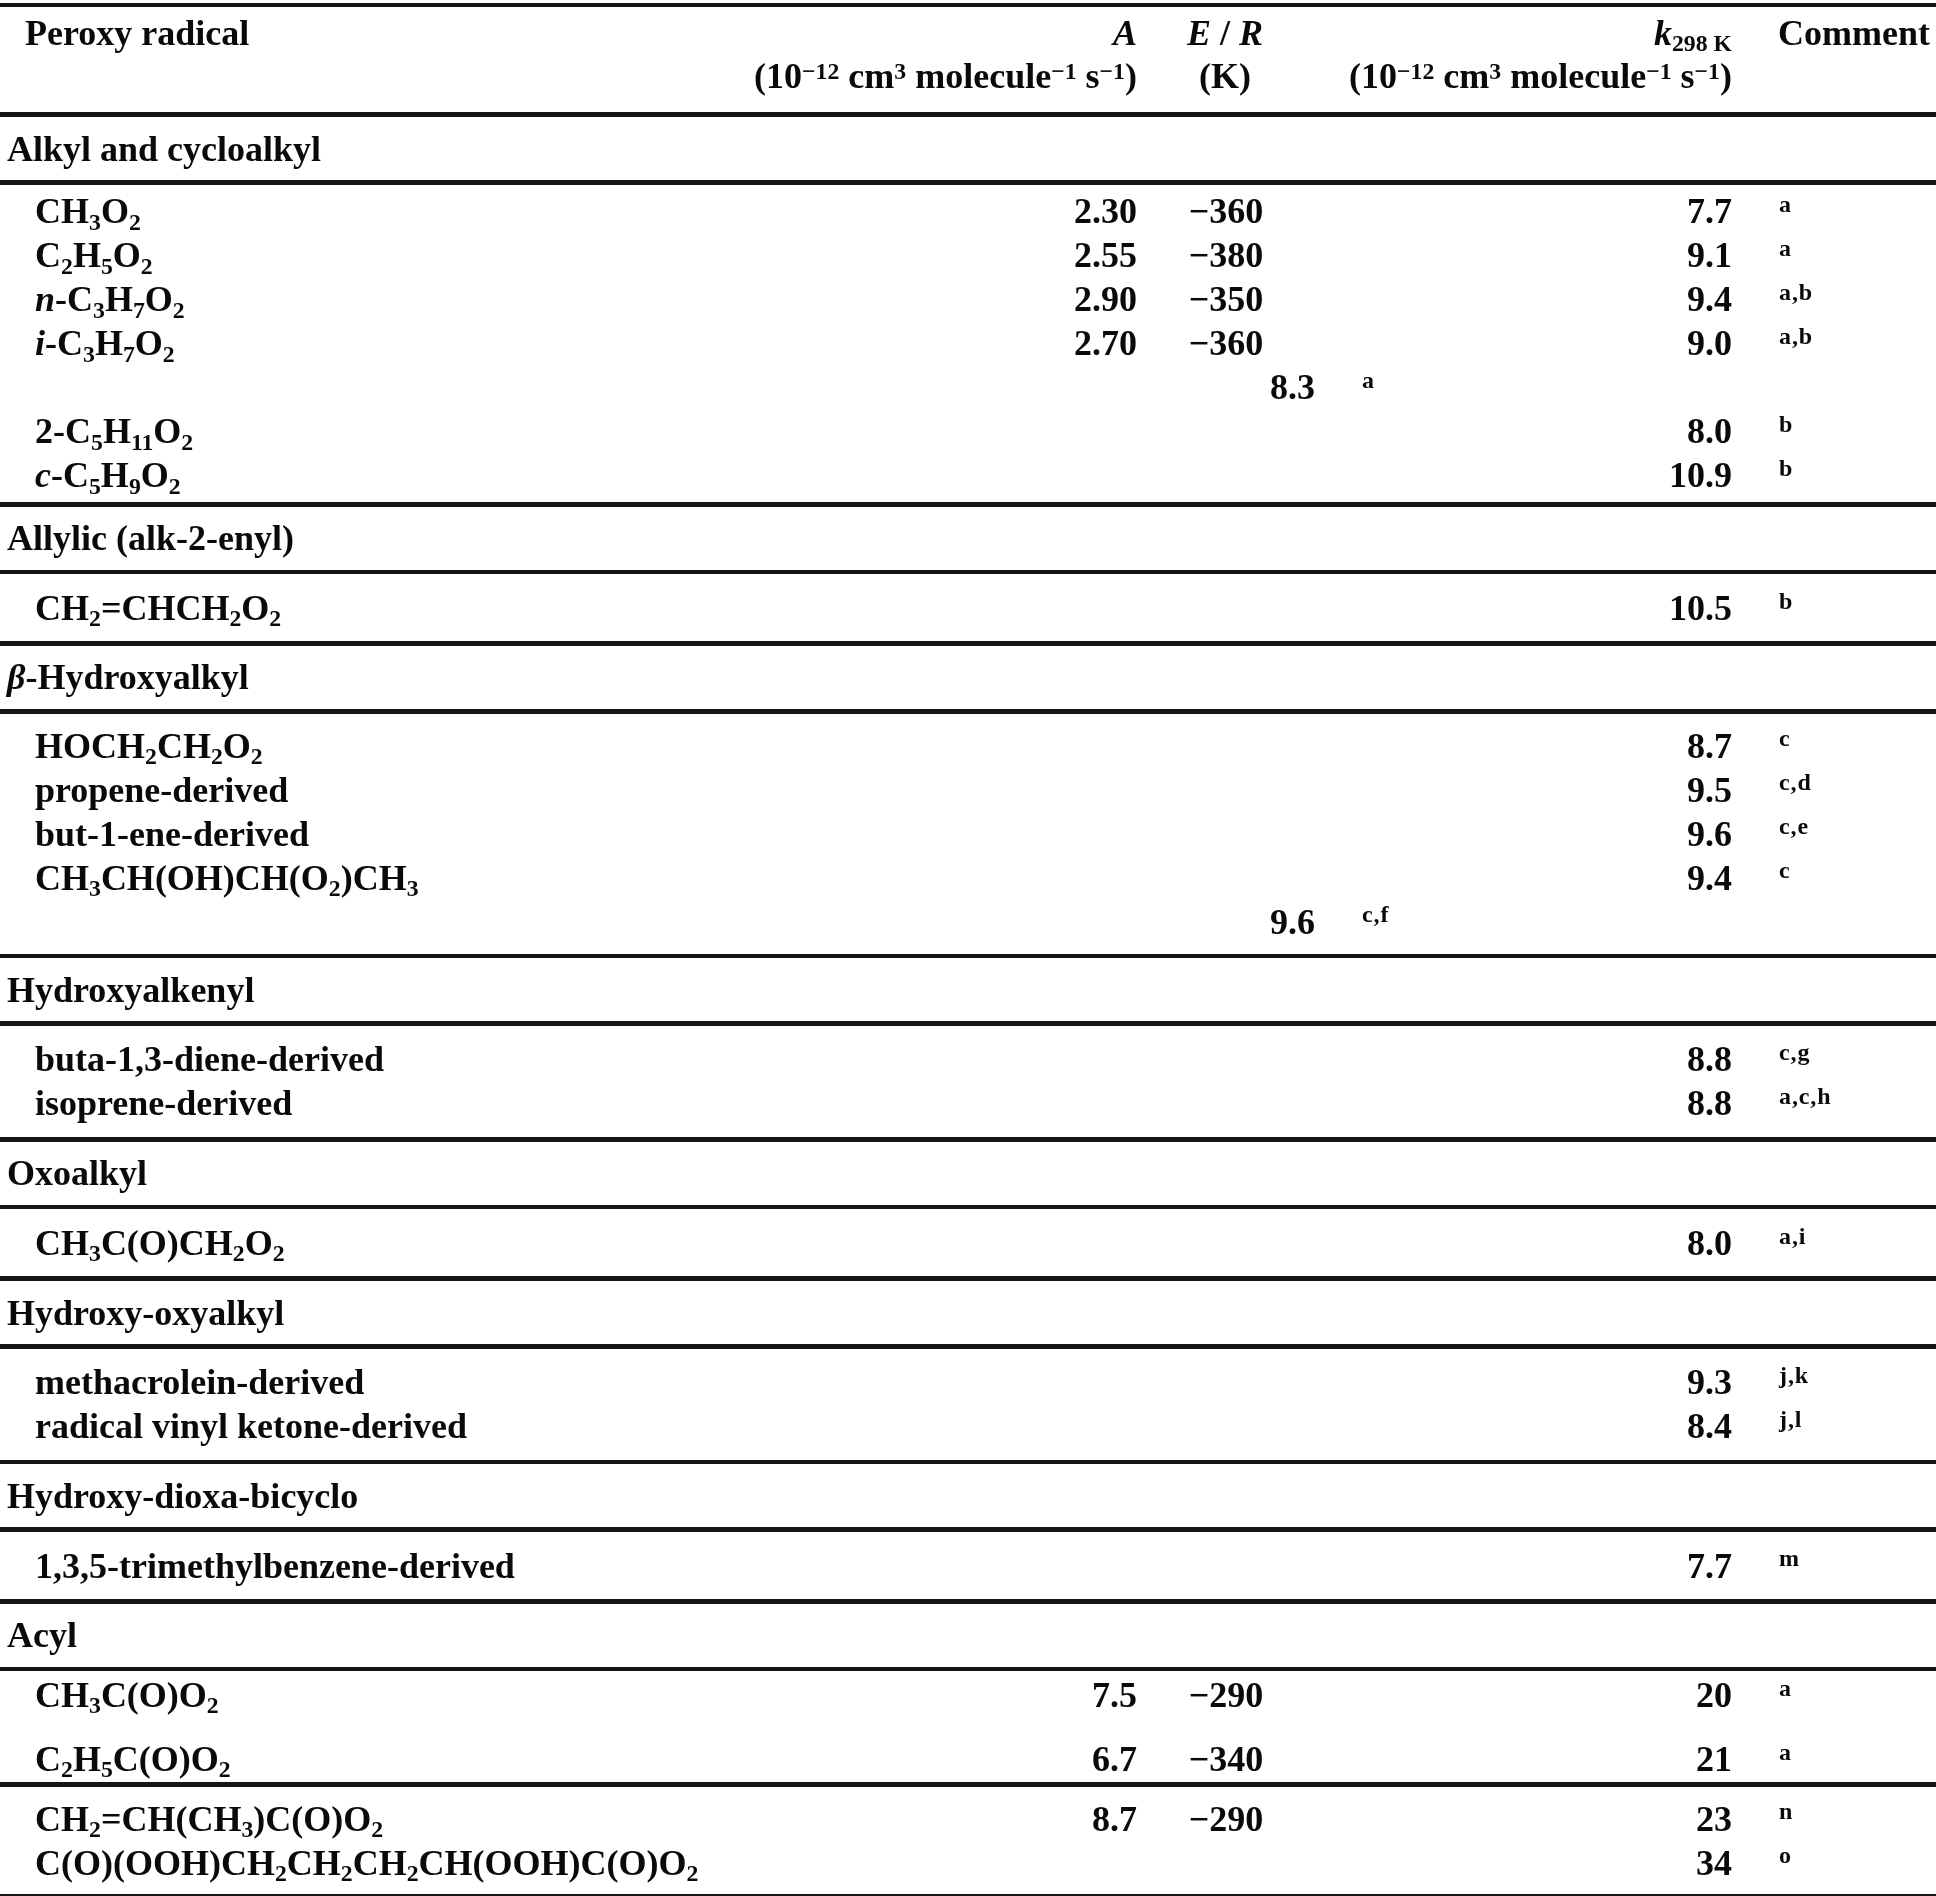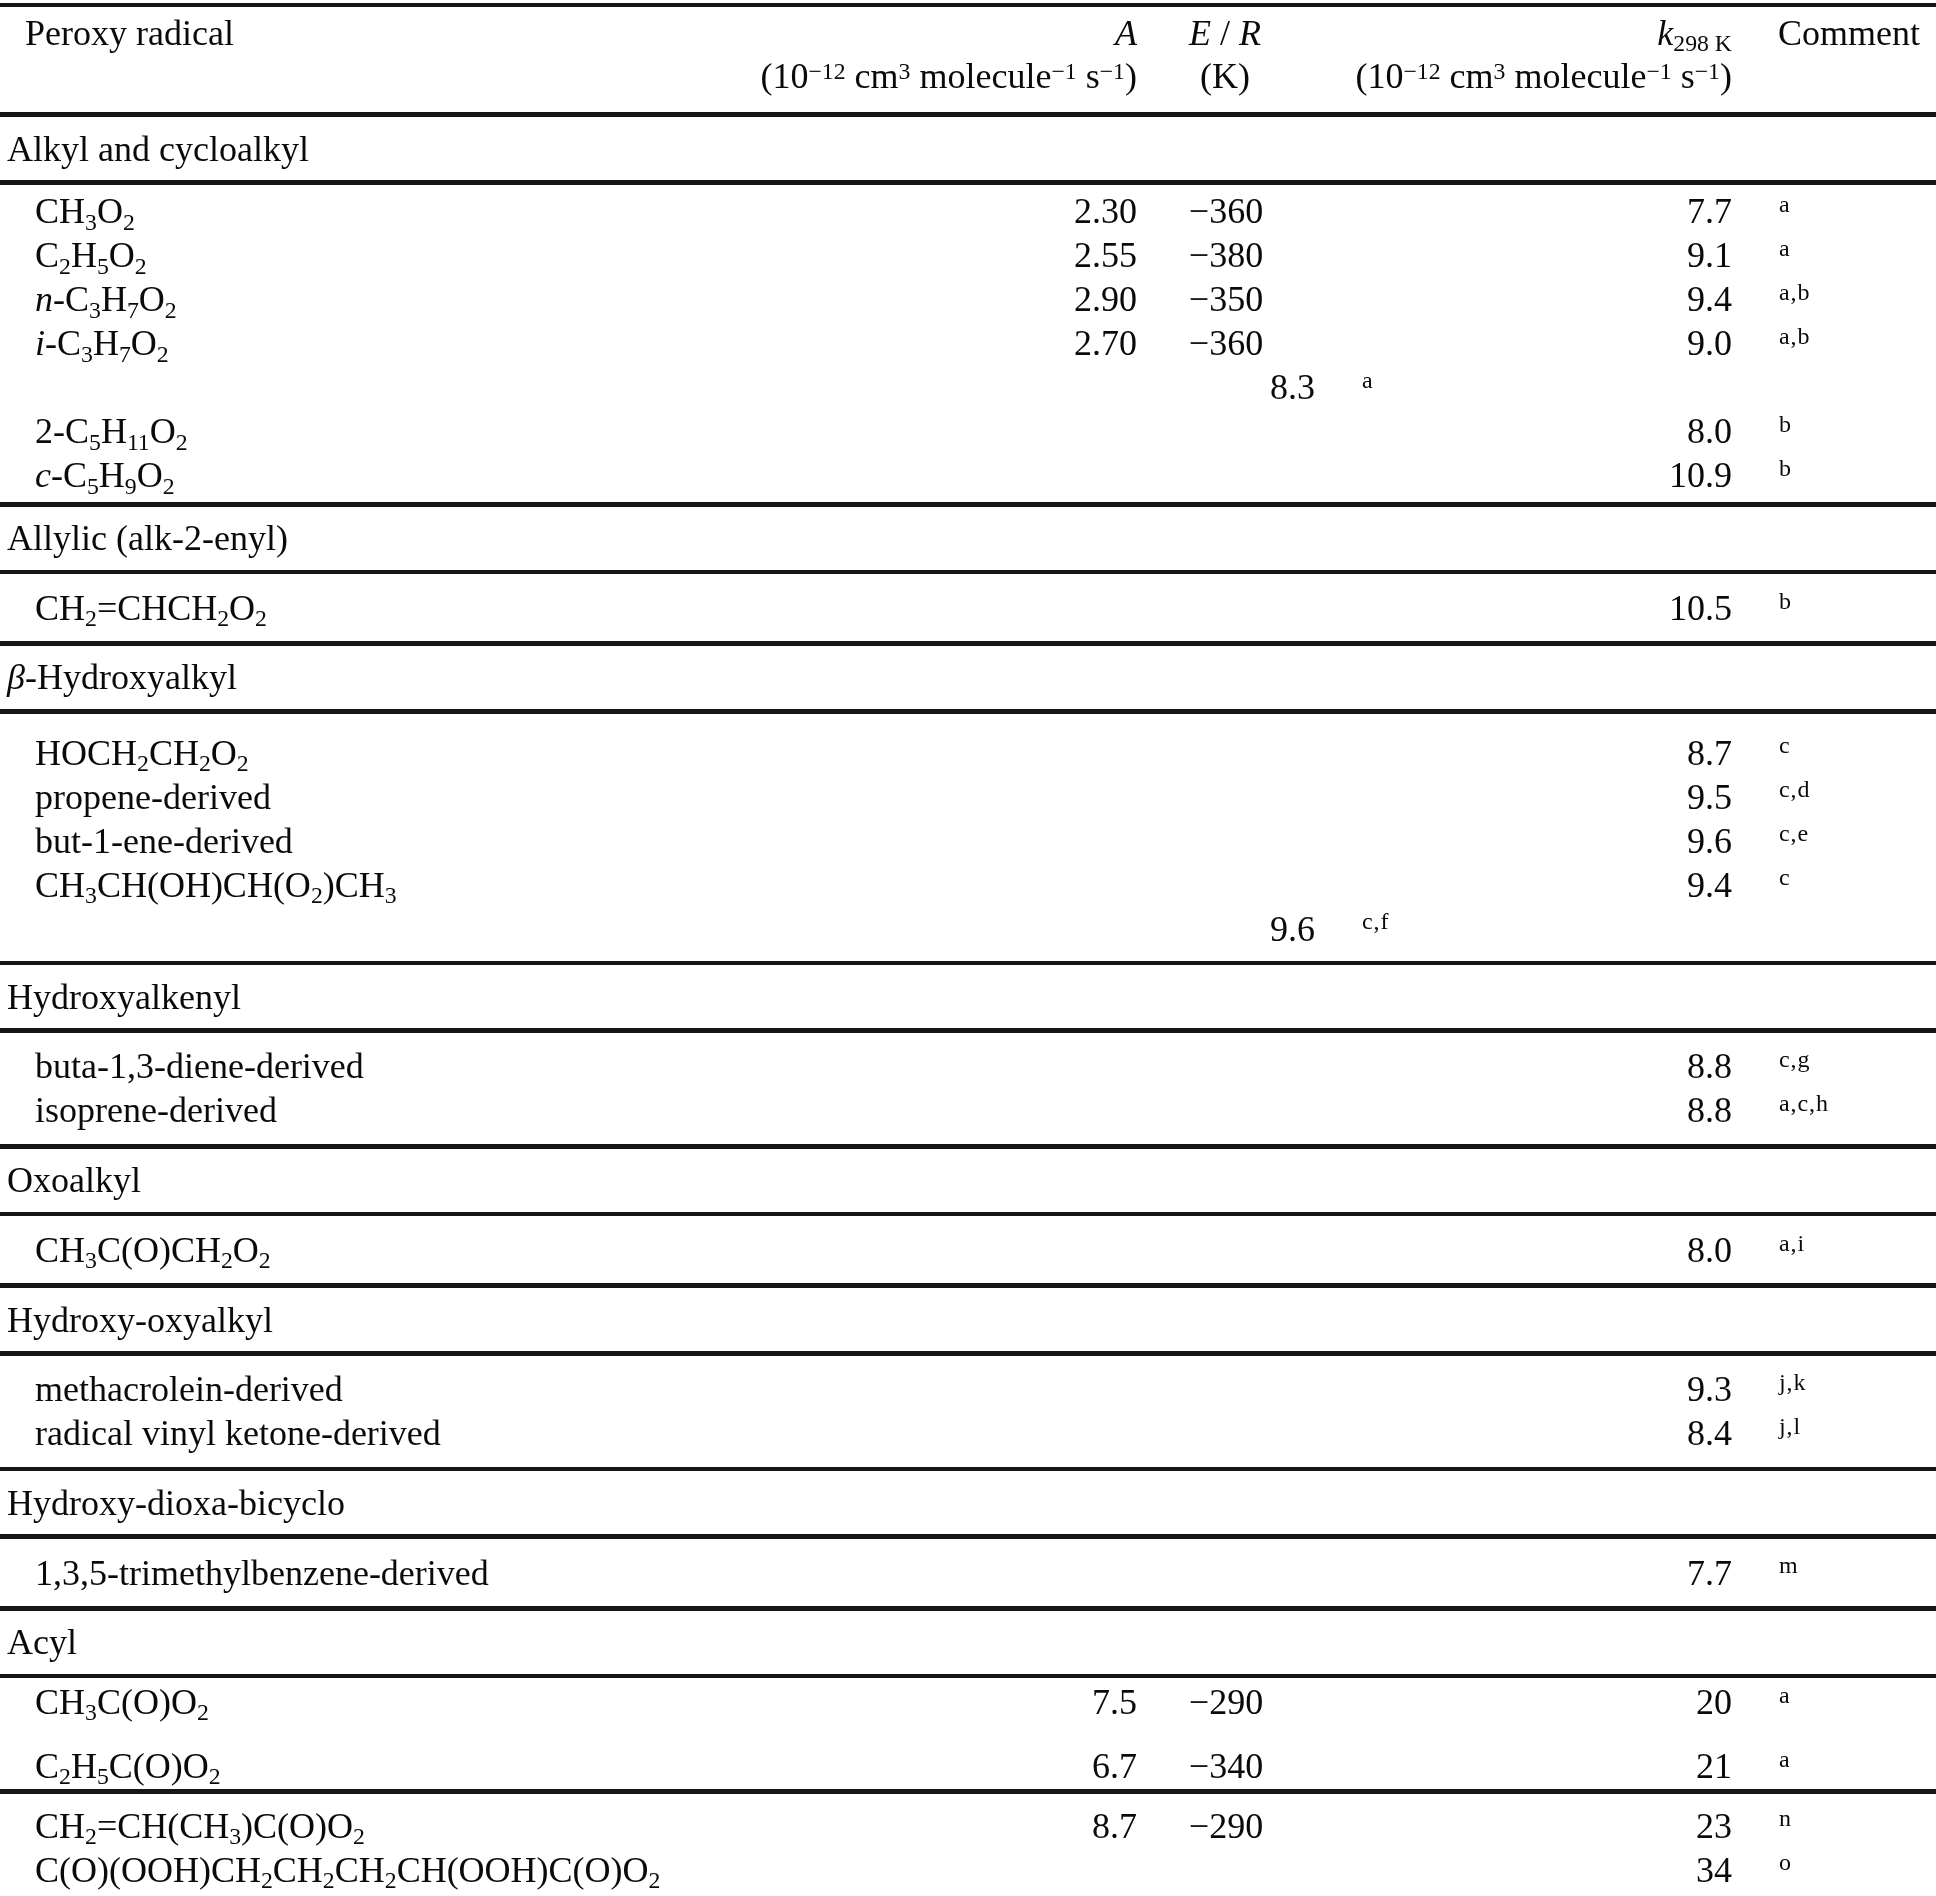--- a/index.html
+++ b/index.html
@@ -7,20 +7,21 @@
     position:relative;
     width:1937px;
     height:1896px;
     background:#ffffff;
     color:#0a0a0a;
     font-family:"Liberation Serif","DejaVu Serif",serif;
     font-size:36px;
     overflow:hidden;
     padding-top:2.8px;
     box-sizing:border-box;
+    font-weight:bold;
   }
   .rule{height:4.7px;background:#161616;width:1937px;}
   
   .thead{position:relative;width:1937px;height:105px;}
   .h{position:absolute;white-space:nowrap;line-height:41px;}
   .l1{top:5.6px;}
   .l2{top:49px;}
   .hc1{left:25px;}
   .hA{right:800px;text-align:right;}
   .hER{left:1225px;transform:translateX(-50%);text-align:center;}
@@ -138,21 +139,21 @@
           <div class="cell-radical">CH<sub>2</sub>=CHCH<sub>2</sub>O<sub>2</sub></div>
           <div class="cell-A"></div>
           <div class="cell-ER"></div>
           <div class="cell-k">10.5</div>
           <div class="cell-comment"><span class="comment">b</span></div>
         </div>
       </div>
       <div class="rule"></div>
       <div class="section-label"><i>β</i>-Hydroxyalkyl</div>
       <div class="rule"></div>
-      <div class="group" style="height: 240px; margin-top: 7px;">
+      <div class="group" style="height: 240px;">
         <div class="row">
           <div class="cell-radical">HOCH<sub>2</sub>CH<sub>2</sub>O<sub>2</sub></div>
           <div class="cell-A"></div>
           <div class="cell-ER"></div>
           <div class="cell-k">8.7</div>
           <div class="cell-comment"><span class="comment">c</span></div>
         </div>
         <div class="row">
           <div class="cell-radical">propene-derived</div>
           <div class="cell-A"></div>

